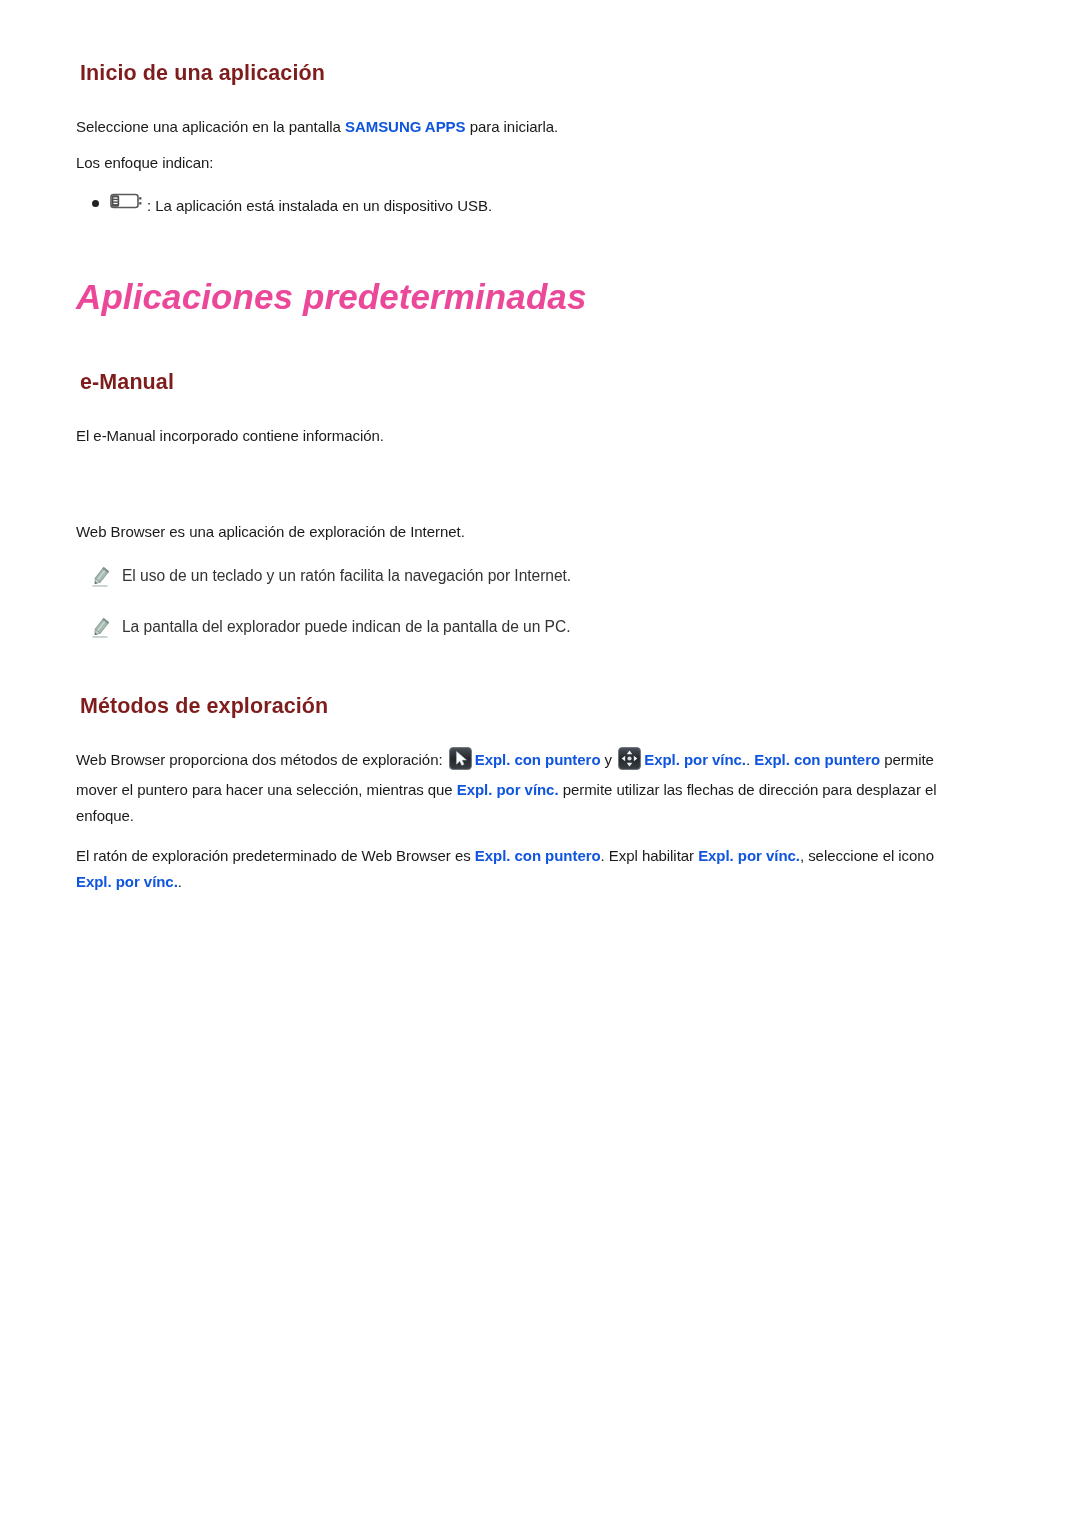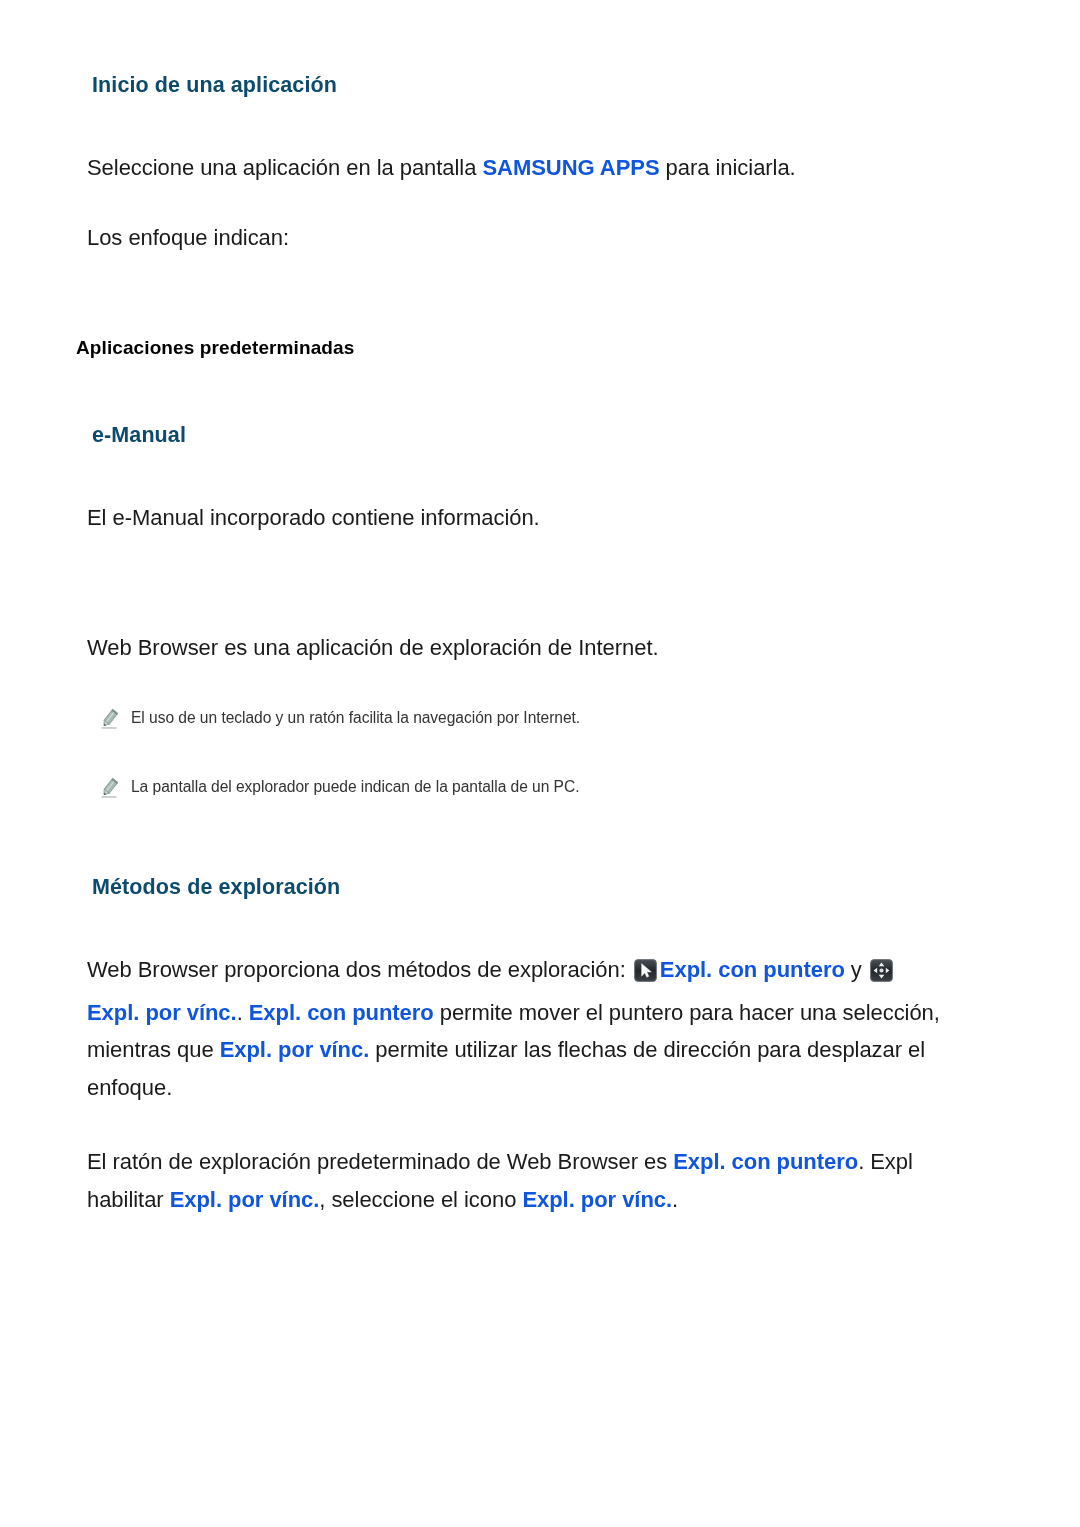--- a/index.html
+++ b/index.html
@@ -19,40 +19,41 @@
     width: 1080px;
     height: 1527px;
     box-sizing: border-box;
     padding: 56px 128px 0 76px;
   }
 
   
   .h2 {
     font-size: 21.5px;
     font-weight: bold;
-    color: #0c4a6e;
+    color: #7f1d1d;
     letter-spacing: 0.1px;
-    margin: 16px;
+    margin: 4px;
     line-height: 1.3;
   }
   .h1 {
-    font-size: 19px;
+    font-size: 35px;
     font-weight: bold;
-    color: #000000;
+    color: #ec4899;
     letter-spacing: 0.1px;
     margin: 0;
     line-height: 1.3;
+    font-style: italic;
   }
 
   
   .p {
-    font-size: 22px;
+    font-size: 15px;
     line-height: 1.72;
     color: #1a1a1a;
-    margin: 11px;
+    margin: 0;
     letter-spacing: -0.05px;
   }
   .hl {
     color: #0f55de;
     font-weight: bold;
   }
 
   
   .sp-10 { height: 10px; }
   .sp-14 { height: 14px; }
@@ -95,21 +96,21 @@
   .usb-icon {
     display: inline-block;
     vertical-align: -4px;
     margin-right: 1px;
   }
 
   
   .note-row {
     display: flex;
     align-items: flex-start;
-    margin: 9px;
+    margin: 0;
   }
   .note-icon {
     flex: 0 0 auto;
     width: 46px;
     padding-left: 14px;
     box-sizing: border-box;
     padding-top: 3px;
   }
   .note-text {
     flex: 1 1 auto;
@@ -138,20 +139,37 @@
   <p class="p">
     <span>Seleccione una aplicación en la pantalla </span><span class="hl">SAMSUNG APPS</span><span> para iniciarla.</span>
   </p>
 
   <div class="sp-10"></div>
 
   <p class="p">Los enfoque indican:</p>
 
   <div class="sp-14"></div>
 
+  <div class="bullet-row">
+    <span class="bullet-dot"></span>
+    <span class="bullet-body">
+      <span class="usb-icon">
+        <svg width="44" height="19" viewBox="0 0 44 19" xmlns="http://www.w3.org/2000/svg">
+          <rect x="9" y="2.5" width="27" height="13" rx="2.5" ry="2.5" fill="#ffffff" stroke="#5a5a5a" stroke-width="1.6"></rect>
+          <rect x="9.8" y="3.3" width="7.4" height="11.4" rx="1.6" ry="1.6" fill="#4d4d4d"></rect>
+          <rect x="11.4" y="5.4" width="4.2" height="1.3" fill="#ffffff"></rect>
+          <rect x="11.4" y="8.1" width="4.2" height="1.3" fill="#ffffff"></rect>
+          <rect x="11.4" y="10.8" width="4.2" height="1.3" fill="#ffffff"></rect>
+          <rect x="37.2" y="5.2" width="2.2" height="2.3" fill="#4d4d4d"></rect>
+          <rect x="37.2" y="10.2" width="2.2" height="2.3" fill="#4d4d4d"></rect>
+        </svg>
+      </span>
+      <span class="p">: La aplicación está instalada en un dispositivo USB.</span>
+    </span>
+  </div>
 
   <div class="sp-54"></div>
 
   <h1 class="h1">Aplicaciones predeterminadas</h1>
 
   <div class="sp-46"></div>
 
   <h2 class="h2">e-Manual</h2>
 
   <div class="sp-22"></div>

